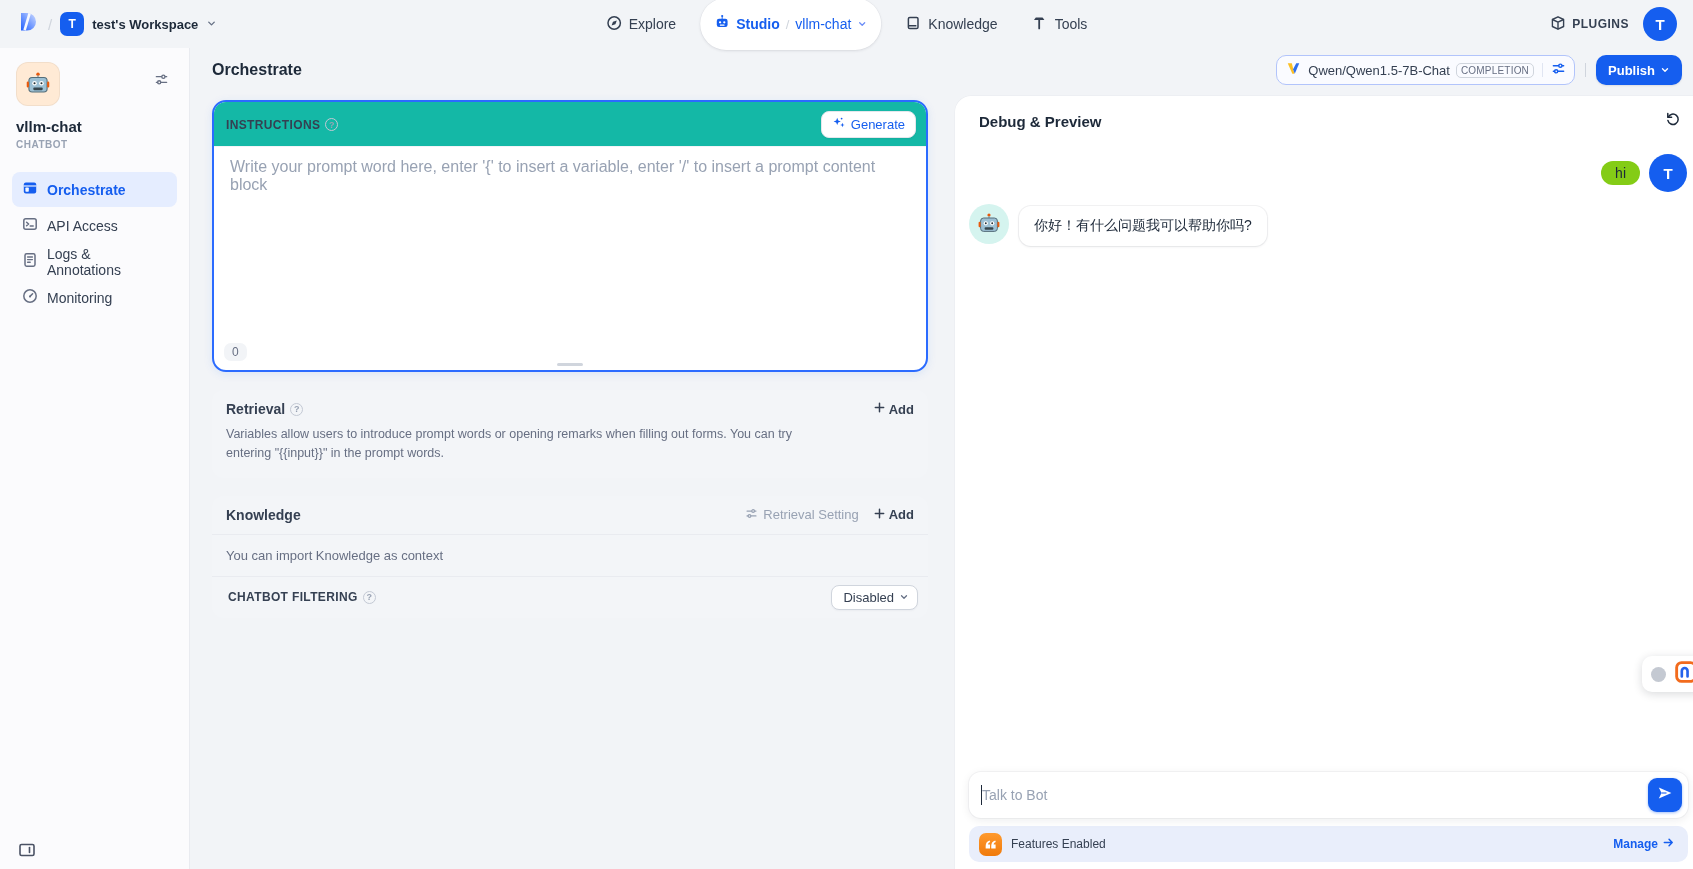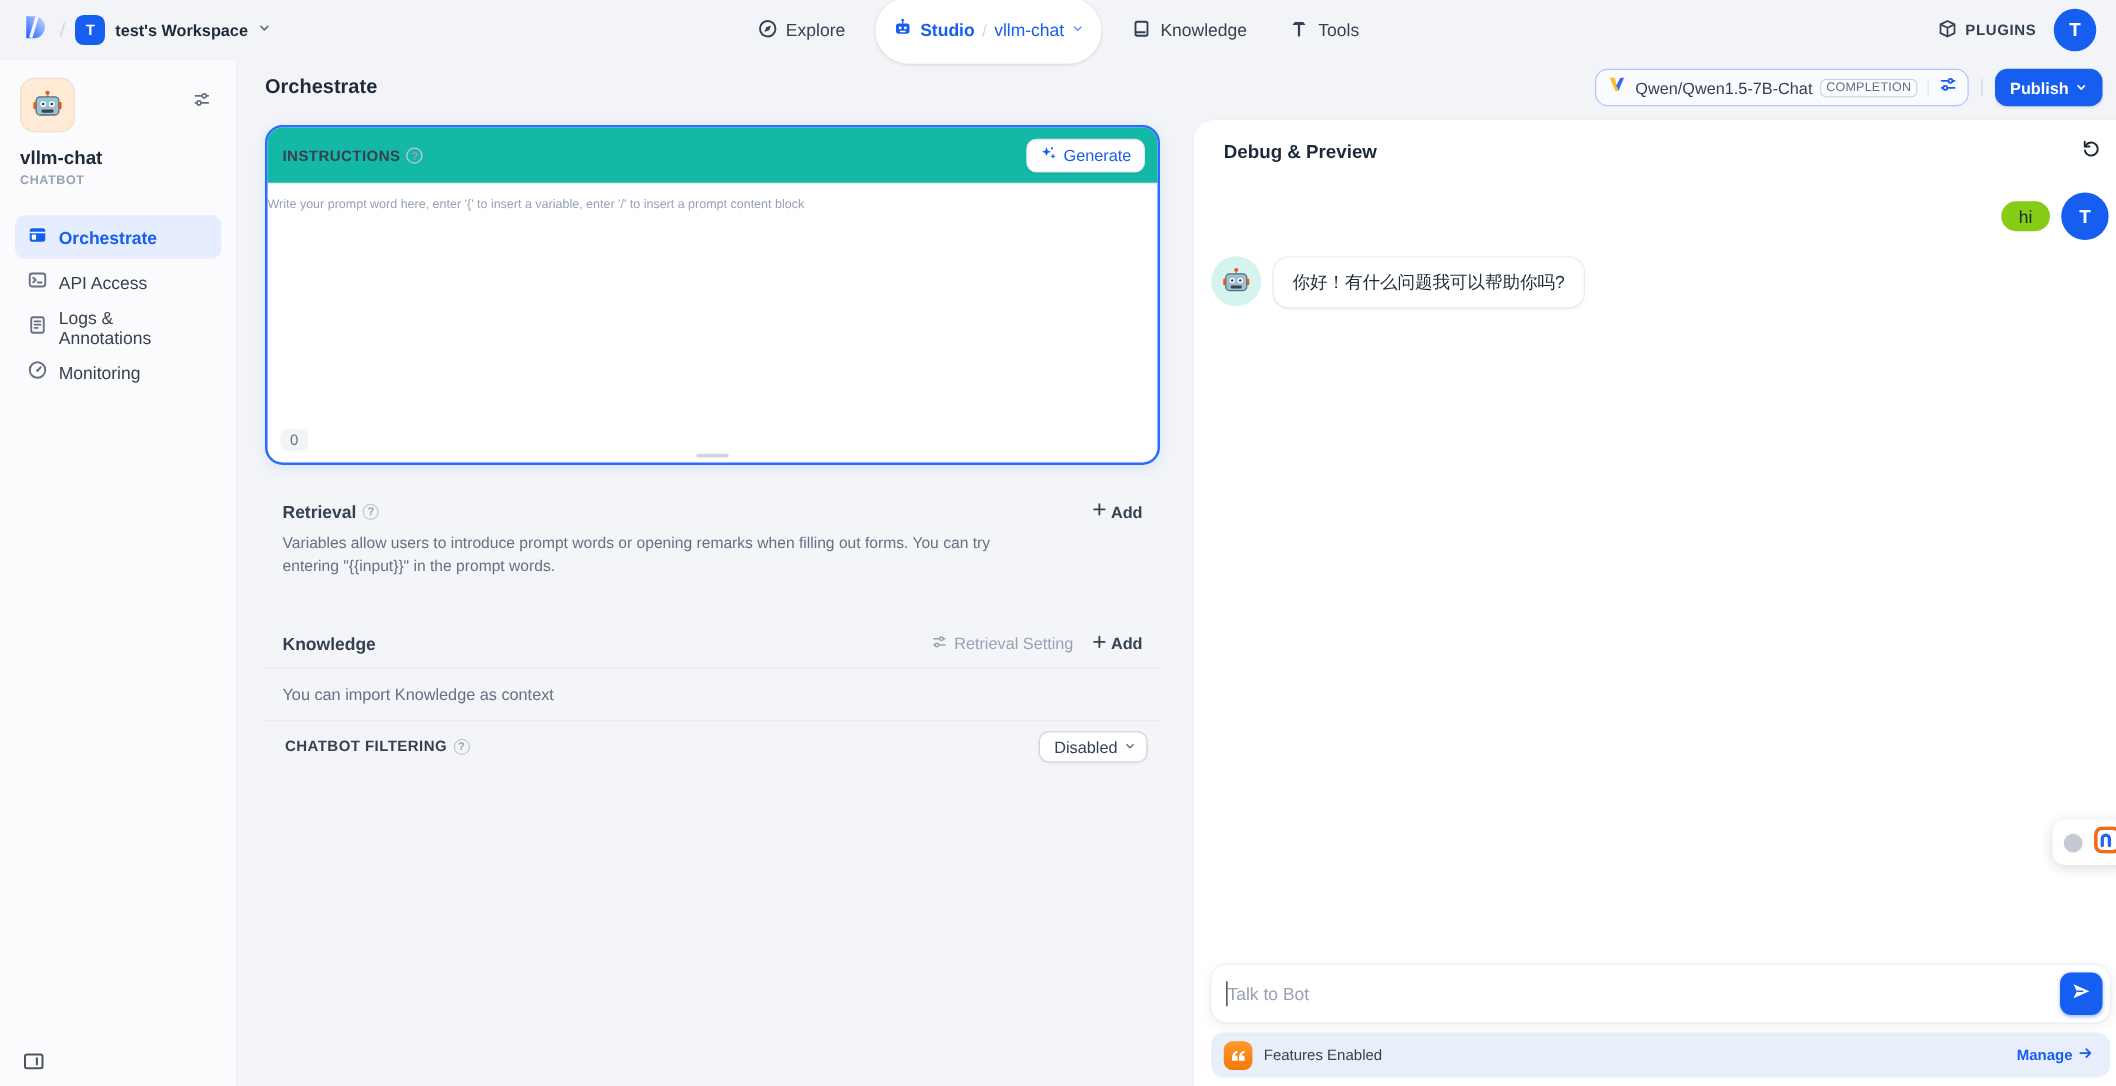--- a/index.html
+++ b/index.html
@@ -52,21 +52,21 @@
   .hr-sep { width:1px; height:14px; background:#d0d5dd; margin:0 10px; }
   .publish-btn { height:30px; display:flex; align-items:center; gap:5px; background:#155eef; color:#fff; border-radius:10px; padding:0 12px; font-size:13px; font-weight:600; cursor:pointer; box-shadow:0 1px 2px rgba(16,24,40,.1); }
 
   
   .left-pane { position:absolute; left:190px; top:96px; width:765px; bottom:0; }
   .cards { margin-left:22px; width:716px; }
   .card-ins { margin-top:4px; position:relative; height:272px; background:#fff; border:2px solid #2b6bff; border-radius:14px; box-shadow:0 2px 10px rgba(21,94,239,.10); overflow:visible; }
   .ins-header { display:flex; align-items:center; gap:5px; padding:9px 10px 8px 12px; background:#14b8a6; border-radius:12px 12px 0 0; border-bottom:1px solid #f2f4f7; }
   .ins-title { font-size:12px; font-weight:700; letter-spacing:.03em; color:#354052; }
   .gen-btn { margin-left:auto; display:flex; align-items:center; gap:5px; background:#fff; border:0.5px solid #e4e7ec; box-shadow:0 1px 2px rgba(16,24,40,.06); border-radius:8px; padding:4px 10px; font-size:13px; font-weight:500; color:#155eef; cursor:pointer; }
-  .ins-body { padding:11px 0; font-size:10px; color:#98a2b3; cursor:text; }
+  .ins-body { padding:11px 16px; font-size:16px; color:#98a2b3; cursor:text; }
   .char-badge { position:absolute; left:10px; bottom:9px; background:#f2f4f7; border-radius:7px; padding:2px 8px; font-size:12px; color:#676f83; }
   .drag-handle { position:absolute; left:50%; bottom:4px; transform:translateX(-50%); width:26px; height:3px; border-radius:2px; background:#d0d5dd; cursor:ns-resize; }
 
   .card-gray { margin-top:18px; background:#f3f5f8; border-radius:12px; }
   .cg-header { display:flex; align-items:center; gap:5px; padding:11px 14px 6px; }
   .cg-title { font-size:14px; font-weight:700; color:#354052; }
   .add-btn { margin-left:14px; display:flex; align-items:center; gap:3px; font-size:13px; font-weight:600; color:#354052; cursor:pointer; }
   .cg-desc { padding:2px 14px 14px; font-size:12.5px; line-height:1.55; color:#676f83; max-width:640px; }
   .retrieval { margin-left:auto; display:flex; align-items:center; gap:5px; font-size:13px; font-weight:500; color:#98a2b3; cursor:pointer; }
   .k-header { display:flex; align-items:center; padding:11px 14px; }
@@ -80,21 +80,21 @@
 
   
   .debug { position:absolute; left:955px; top:96px; right:0; bottom:0; background:#fff; border-top-left-radius:16px; box-shadow:0 0 0 0.5px rgba(16,24,40,.04); }
   .debug-header { position:absolute; top:11px; left:24px; right:8px; display:flex; align-items:center; }
   .debug-title { font-size:15px; font-weight:700; color:#1d2939; }
   .restart-btn { margin-left:auto; color:#1d2939; cursor:pointer; padding:4px; }
   .chat { position:absolute; top:44px; left:14px; right:6px; bottom:132px; overflow:hidden; }
   .msg-user { display:flex; justify-content:flex-end; align-items:center; gap:9px; margin-top:14px; }
   .bubble-user { background:#84cc16; border-radius:12px; padding:4px 14px; font-size:14px; color:#1d2939; }
   .chat-avatar-user { width:38px; height:38px; border-radius:50%; background:#155eef; color:#fff; font-size:15px; font-weight:600; display:flex; align-items:center; justify-content:center; flex:none; }
-  .msg-bot { display:flex; align-items:center; gap:10px; margin-top:12px; }
+  .msg-bot { display:flex; align-items:flex-start; gap:10px; margin-top:12px; }
   .chat-avatar-bot { width:40px; height:40px; border-radius:50%; background:#d5f4ef; display:flex; align-items:center; justify-content:center; flex:none; }
   .bubble-bot { background:#fff; border-radius:12px; padding:11px 15px; font-size:14px; color:#1d2939; box-shadow:0 0 0 1px rgba(16,24,40,.05), 0 1px 3px rgba(16,24,40,.07); margin-top:2px; }
 
   .chat-footer { position:absolute; left:14px; right:5px; bottom:7px; }
   .talk-input-wrap { position:relative; height:46px; background:#fff; border-radius:12px; box-shadow:0 2px 10px rgba(16,24,40,.08), 0 0 0 1px rgba(16,24,40,.04); }
   .talk-input { position:absolute; inset:0; border:0; outline:0; background:transparent; border-radius:12px; padding:0 52px 0 13px; font-size:14px; font-family:"Liberation Sans",sans-serif; color:#1d2939; }
   .talk-input::placeholder { color:#98a2b3; }
   .caret { position:absolute; left:12px; top:13px; width:1.2px; height:20px; background:#1d2939; }
   .send-btn { position:absolute; right:6px; top:50%; transform:translateY(-50%); width:34px; height:34px; border-radius:9px; background:#155eef; display:flex; align-items:center; justify-content:center; cursor:pointer; box-shadow:0 1px 3px rgba(21,94,239,.4); }
   .features-bar { margin-top:8px; height:36px; background:#e9eefb; border-radius:10px; display:flex; align-items:center; gap:9px; padding:0 13px 0 10px; }

